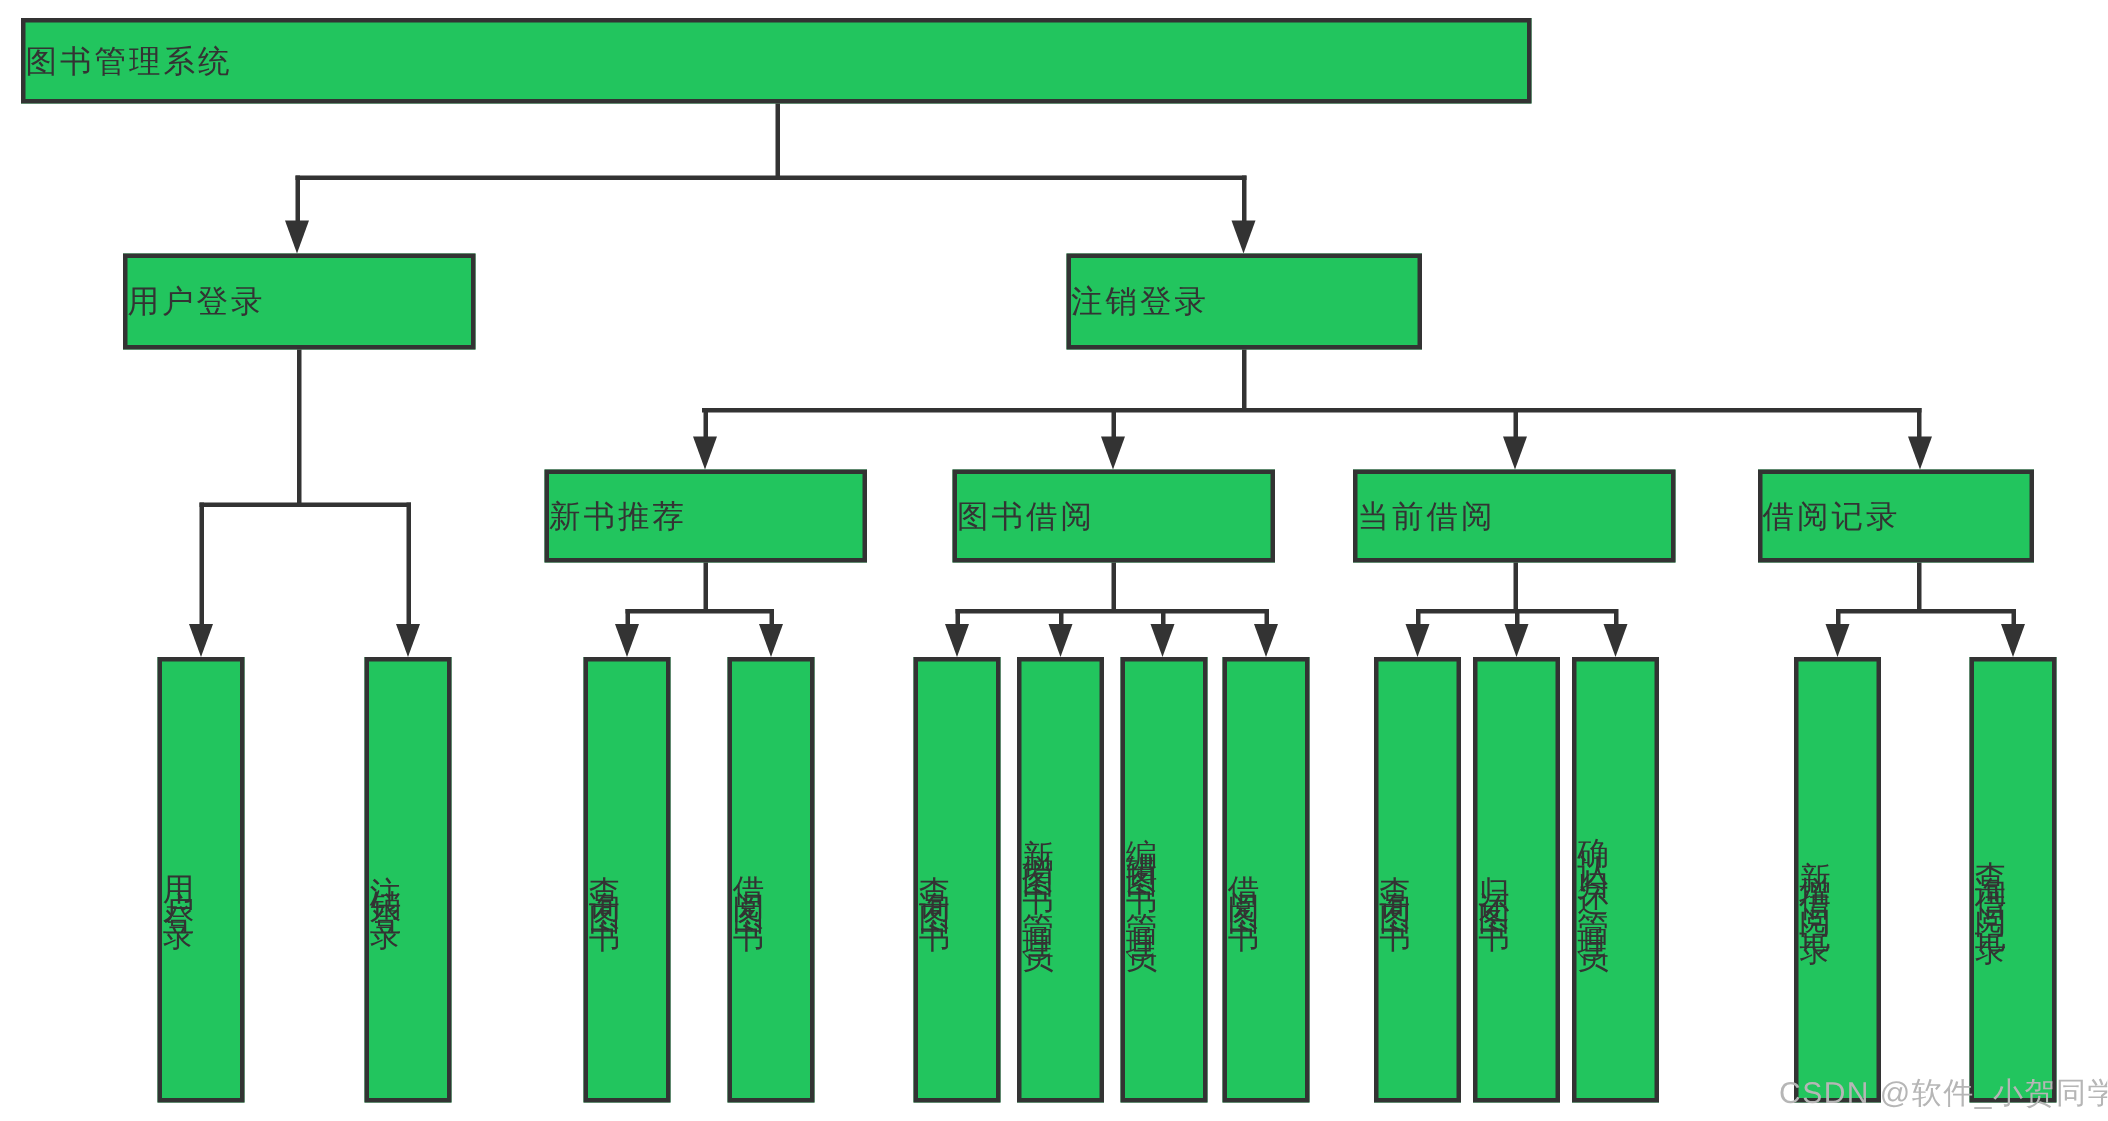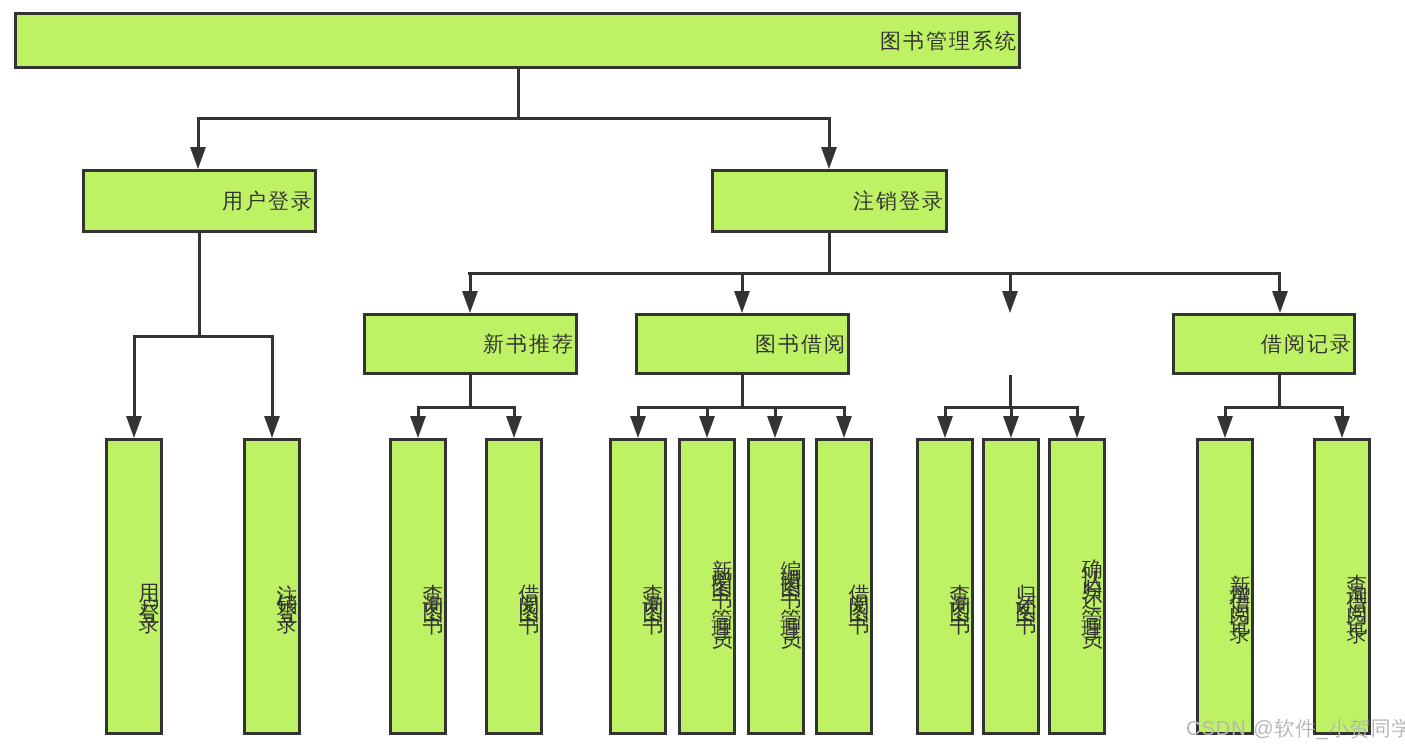--- a/index.html
+++ b/index.html
@@ -7,24 +7,24 @@
     position:relative;
     width:1405px;height:747px;
     background:#ffffff;
     font-family:"Liberation Sans","DejaVu Sans",sans-serif;
     overflow:hidden;
   }
   .box{
     position:absolute;
     box-sizing:border-box;
     border:3px solid #333;
-    background:#bef264;
+    background:#22c55e;
     display:flex;
     align-items:center;
-    justify-content:flex-end;
+    justify-content:flex-start;
     color:#333;
     font-size:21px;
     letter-spacing:2px;
   }
   .leaf .vtext{
     writing-mode:vertical-rl;
     text-orientation:mixed;
     line-height:1;
     letter-spacing:10px;
     font-size:21px;
@@ -90,20 +90,23 @@
   <div class="vline" style="left:1009px;top:272px;height:21px"></div>
   <div class="arrow" style="left:1002px;top:291px"></div>
   <div class="vline" style="left:1278px;top:272px;height:21px"></div>
   <div class="arrow" style="left:1272px;top:291px"></div>
 
   <div class="box" style="left:363px;top:313px;width:215px;height:62px">
     <span>新书推荐</span>
   </div>
   <div class="box" style="left:635px;top:313px;width:215px;height:62px">
     <span>图书借阅</span>
+  </div>
+  <div class="box" style="left:902px;top:313px;width:215px;height:62px">
+    <span>当前借阅</span>
   </div>
   <div class="box" style="left:1172px;top:313px;width:184px;height:62px">
     <span>借阅记录</span>
   </div>
 
   <div class="vline" style="left:469px;top:375px;height:33px"></div>
   <div class="hline" style="left:417px;top:406px;width:99px"></div>
   <div class="vline" style="left:417px;top:406px;height:12px"></div>
   <div class="arrow" style="left:410px;top:416px"></div>
   <div class="vline" style="left:513px;top:406px;height:12px"></div>

